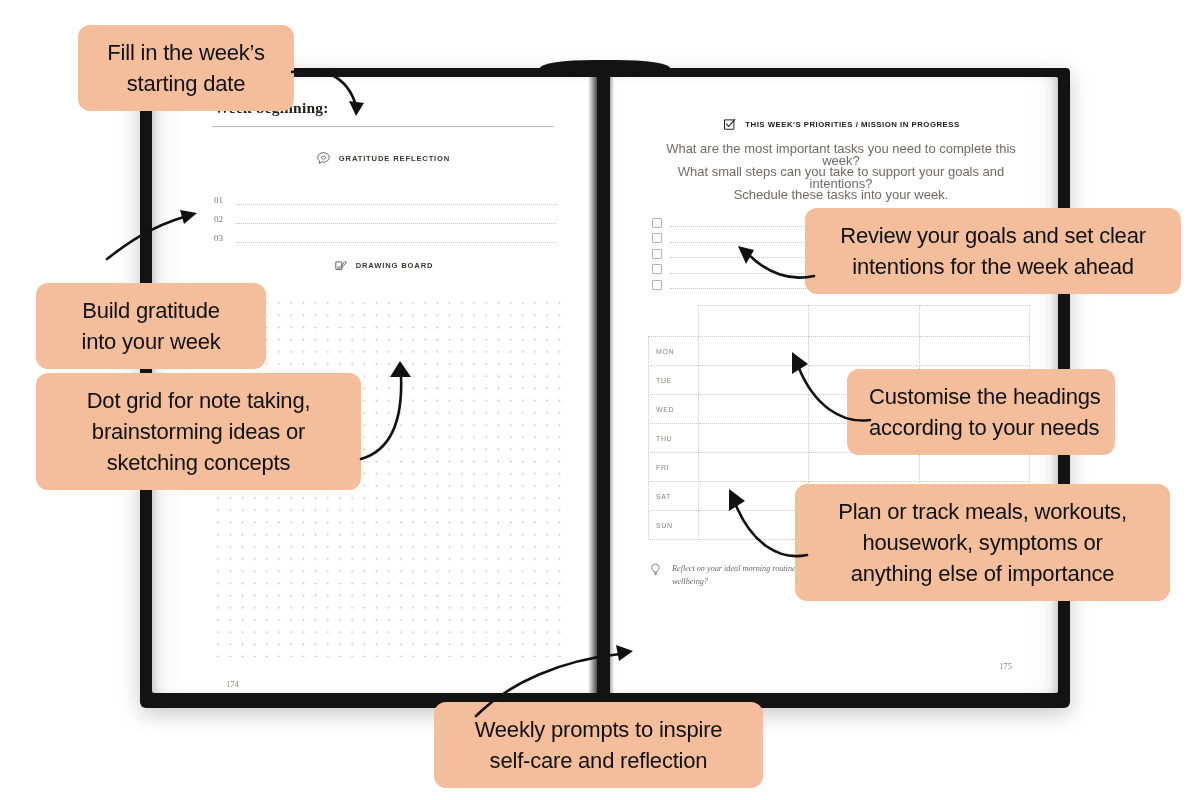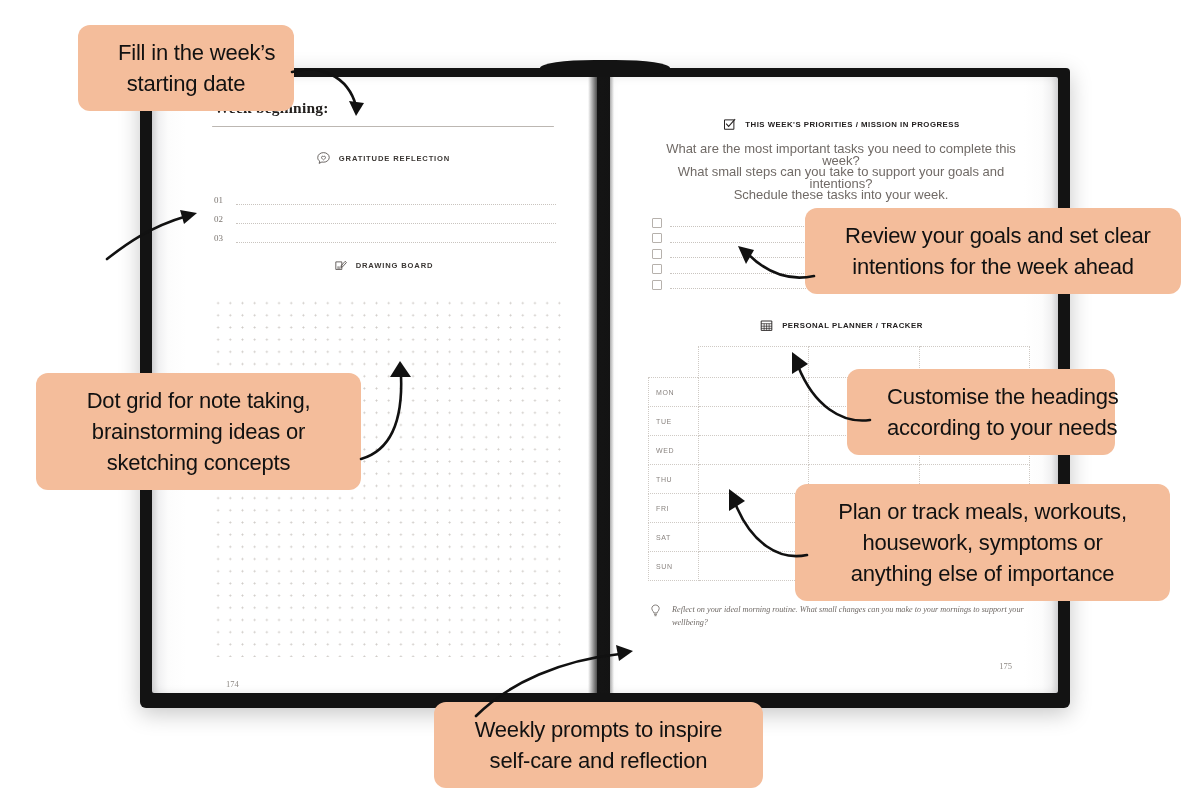--- a/index.html
+++ b/index.html
@@ -83,21 +83,21 @@
   .prompt{margin-top:22px;display:flex;gap:9px;align-items:flex-start;padding-right:6px;}
   .prompt .ptext{
     font-family:"Liberation Serif", serif;font-style:italic;font-size:8.2px;
     line-height:13px;color:#6f6965;
   }
 
   
   .callout{
     position:absolute;background:#f4bd9b;border-radius:12px;
     color:#111;text-align:center;font-size:22px;line-height:31px;
-    padding:12px 40px;box-sizing:border-box;letter-spacing:-.2px;
+    padding:12px 22px;box-sizing:border-box;letter-spacing:-.2px;
     z-index:40;
   }
   .callout span{display:block;white-space:nowrap;}
 
   .co-date{left:78px;top:25px;width:216px;}
   .co-grat{left:36px;top:283px;width:230px;}
   .co-dot {left:36px;top:373px;width:325px;}
   .co-rev {left:805px;top:208px;width:376px;}
   .co-cust{left:847px;top:369px;width:268px;}
   .co-plan{left:795px;top:484px;width:375px;}
@@ -201,29 +201,20 @@
             <div class="todo-row">
                 <span class="cbox"></span>
                 <span class="dash"></span>
               </div>
             <div class="todo-row">
                 <span class="cbox"></span>
                 <span class="dash"></span>
               </div>
           </div>
 
-          <div class="rp-head tracker-head">
-            <span class="ico">
-              <svg class="ico" viewBox="0 0 24 24">
-                  <path d="M3.5 4.8h17v15h-17z" fill="none" stroke="#262222" stroke-width="1.5"></path>
-                  <path d="M3.5 9.1h17M3.5 13.1h17M3.5 16.6h17M8.2 9.1v10.7M12.2 9.1v10.7M16.2 9.1v10.7" stroke="#262222" stroke-width="1.1"></path>
-                </svg>
-            </span>
-            <span class="lbl">PERSONAL PLANNER / TRACKER</span>
-          </div>
 
           <table class="tracker">
             <tbody>
                 <tr class="hdr">
               <td class="daycol"></td>
               <td></td>
               <td></td>
               <td></td>
             </tr>
             <tr>
@@ -322,20 +313,24 @@
   <svg class="arrow" style="left:470px;top:640px;width:165px;height:80px;" viewBox="0 0 165 80">
     <path d="M6 76 C 40 42, 92 20, 150 14"></path>
       <polygon points="163,11 146,5 149,21"></polygon>
   </svg>
 
   <div class="callout co-date">
     <span>Fill in the week’s</span>
     <span>starting date</span>
   </div>
 
+  <div class="callout co-grat">
+    <span>Build gratitude</span>
+    <span>into your week</span>
+  </div>
 
   <div class="callout co-dot">
     <span>Dot grid for note taking,</span>
     <span>brainstorming ideas or</span>
     <span>sketching concepts</span>
   </div>
 
   <div class="callout co-rev">
     <span>Review your goals and set clear</span>
     <span>intentions for the week ahead</span>

